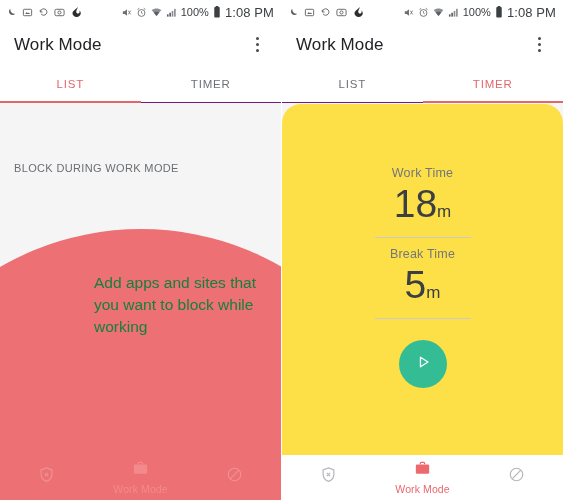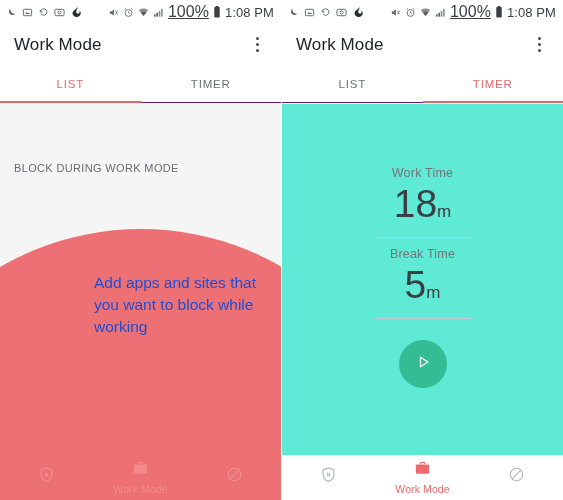--- a/index.html
+++ b/index.html
@@ -59,24 +59,23 @@
     justify-content: center;
     line-height: 1;
   }
   .sb-time {
     font-size: 13px;
     color: #3c4043;
     letter-spacing: .1px;
     white-space: nowrap;
   }
   .sb-batt {
-    font-size: 16px;
+    font-size: 11px;
     color: #3c4043;
     white-space: nowrap;
-    text-decoration: underline;
   }
 
   
   .appbar {
     height: 41px;
     background: #ffffff;
     display: flex;
     align-items: center;
     padding: 0 13px 0 14px;
     box-sizing: border-box;
@@ -163,42 +162,43 @@
     margin-left: -280px;
     top: 81px;
   }
   .blob-text {
     position: absolute;
     left: 94px;
     top: 124px;
     width: 175px;
     font-size: 15.5px;
     line-height: 22px;
-    color: #1d4ed8;
+    color: #15803d;
   }
   .fab {
     position: absolute;
     left: 213px;
     top: 387px;
     width: 67px;
     height: 67px;
     border-radius: 50%;
     background: #f7f7f7;
     display: flex;
     align-items: center;
     justify-content: center;
     cursor: pointer;
   }
 
   
   .timer-body {
     position: absolute;
     top: 104px;
     left: 0; right: 0; bottom: 0;
-    background: #5eead4;
+    background: #fde047;
+    border-radius: 19px;
   }
   .field {
     position: absolute;
     left: 50%;
     width: 96px;
     margin-left: -48px;
     text-align: center;
   }
   .field.work  { top: 62px; }
   .field.break { top: 143px; }

